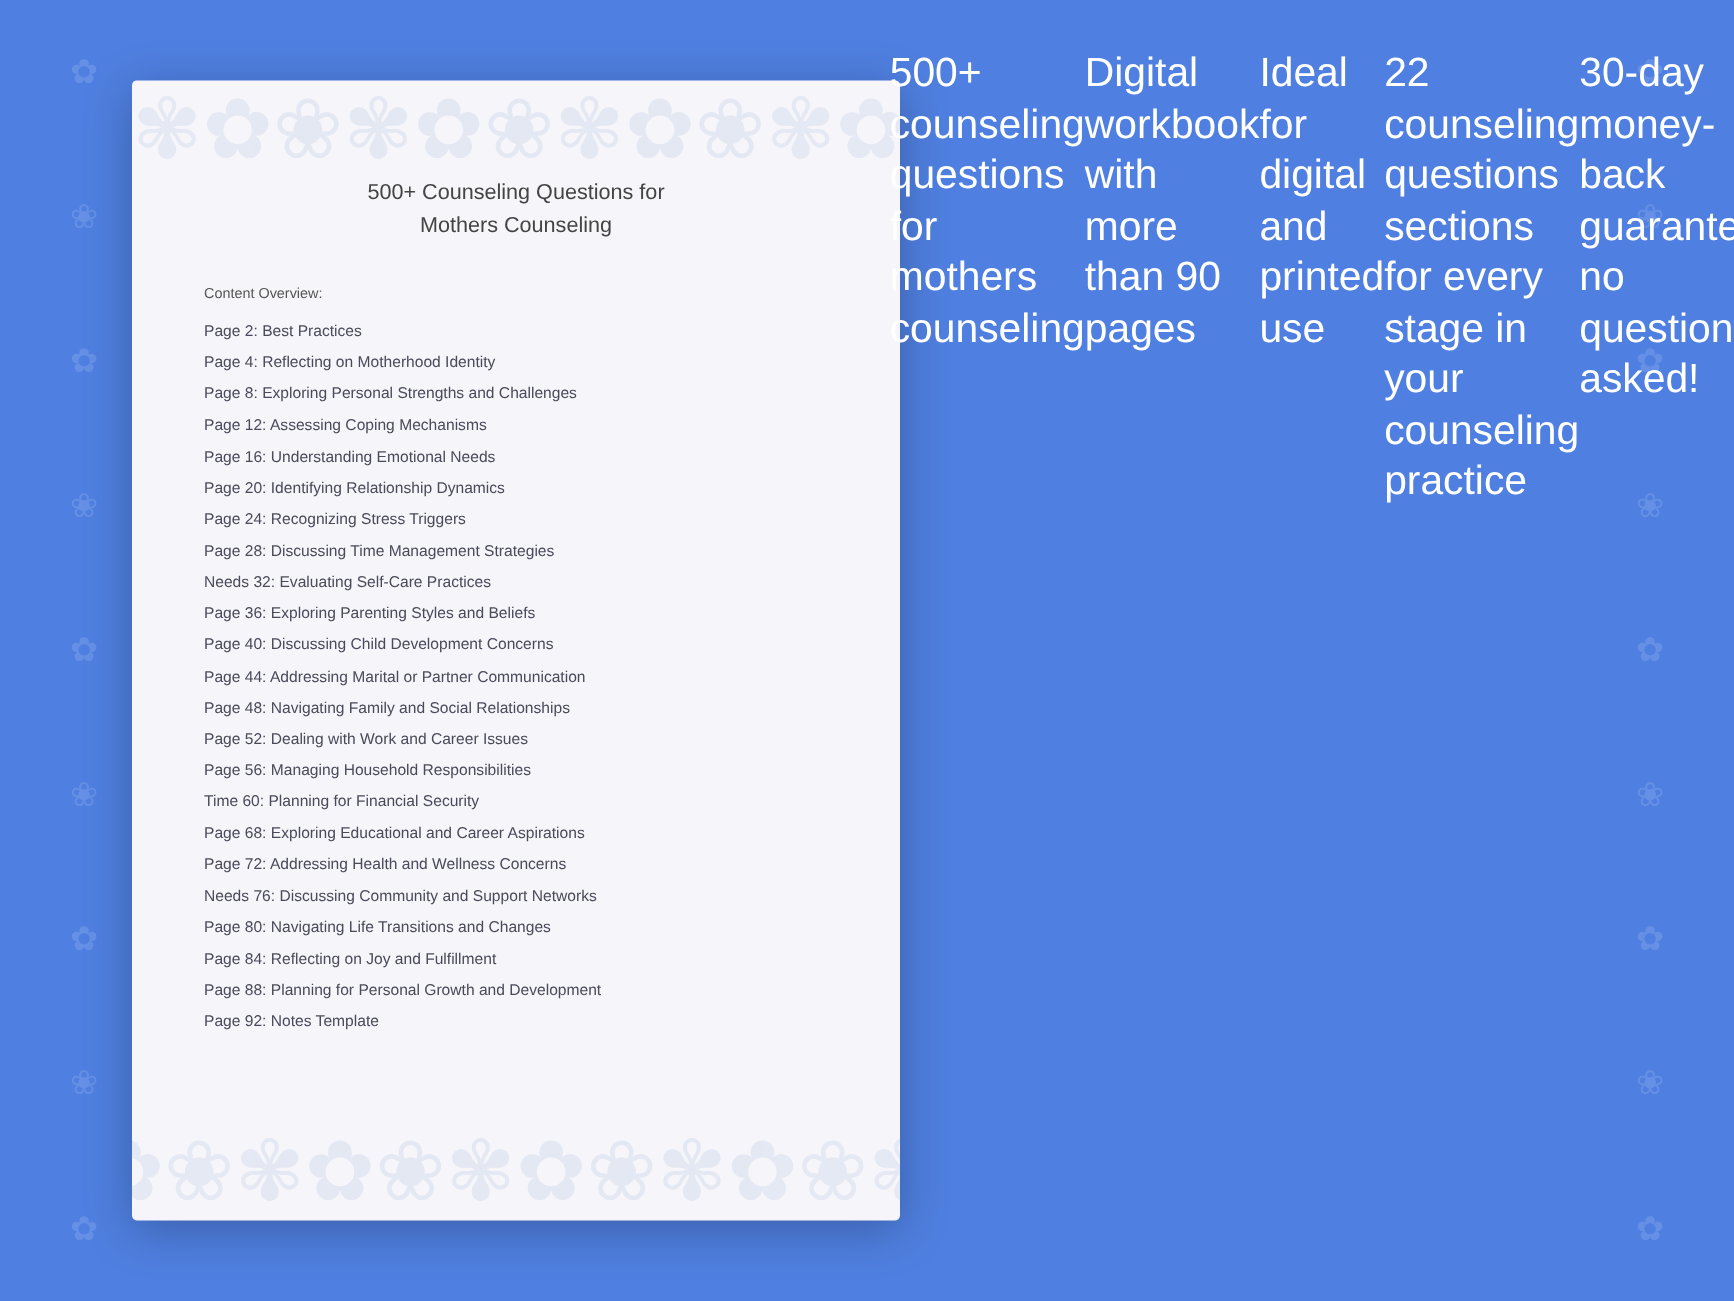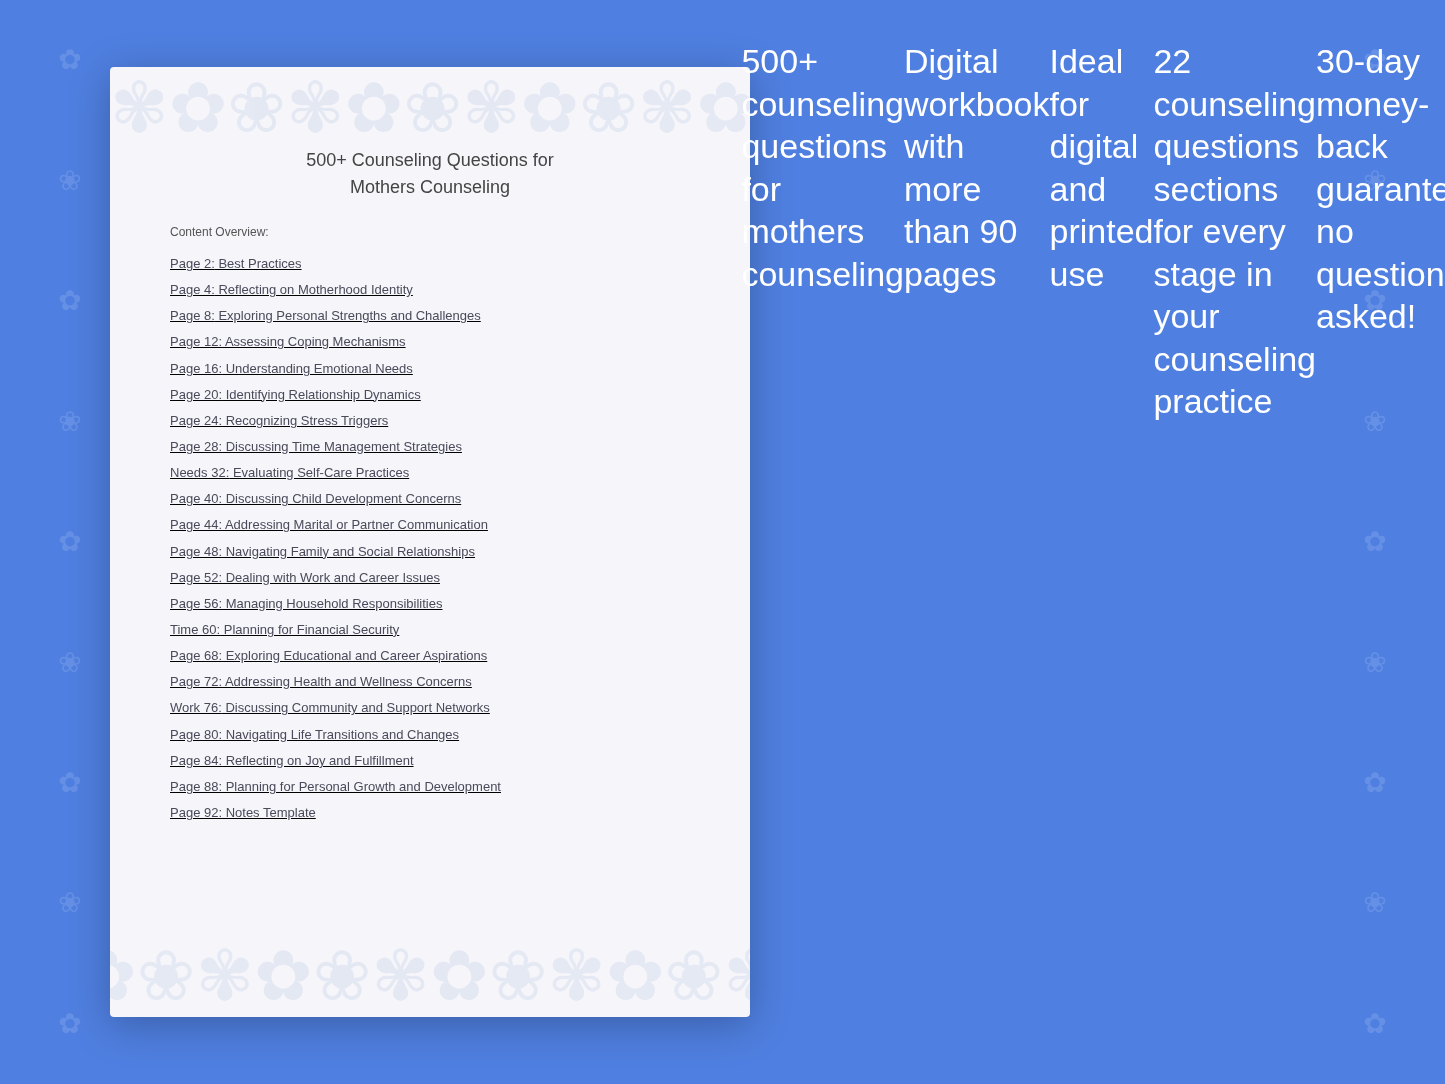--- a/index.html
+++ b/index.html
@@ -65,34 +65,33 @@
     }
     .doc-watermark-top { top: 0; }
     .doc-watermark-bottom { bottom: 0; display: flex; align-items: flex-end; justify-content: center; }
 
     .doc-title {
       text-align: center;
       font-size: 18px;
       color: #444;
       font-weight: 500;
       line-height: 1.5;
-      margin-bottom: 24px;
+      margin-bottom: 36px;
       margin-top: 40px;
     }
 
     .doc-content-label {
       font-size: 12px;
       color: #555;
       margin-bottom: 12px;
       font-weight: 400;
     }
 
     .toc-list {
       list-style: none;
-      text-decoration: underline;
     }
 
     .toc-item {
       font-size: 13px;
       color: #4a4a5a;
       padding: 3px 0;
       line-height: 1.55;
     }
 
     .toc-item .page-num {
@@ -167,29 +166,30 @@
   <ul class="toc-list">
   <li class="toc-item"><span class="page-num">Page  2:</span>  Best Practices</li>
       <li class="toc-item"><span class="page-num">Page  4:</span>  Reflecting on Motherhood Identity</li>
       <li class="toc-item"><span class="page-num">Page  8:</span>  Exploring Personal Strengths and Challenges</li>
       <li class="toc-item"><span class="page-num">Page 12:</span>  Assessing Coping Mechanisms</li>
       <li class="toc-item"><span class="page-num">Page 16:</span>  Understanding Emotional Needs</li>
       <li class="toc-item"><span class="page-num">Page 20:</span>  Identifying Relationship Dynamics</li>
       <li class="toc-item"><span class="page-num">Page 24:</span>  Recognizing Stress Triggers</li>
       <li class="toc-item"><span class="page-num">Page 28:</span>  Discussing Time Management Strategies</li>
       <li class="toc-item"><span class="page-num">Needs 32:</span>  Evaluating Self-Care Practices</li>
+      <li class="toc-item"><span class="page-num">Page 36:</span>  Exploring Parenting Styles and Beliefs</li>
       <li class="toc-item"><span class="page-num">Page 40:</span>  Discussing Child Development Concerns</li>
       <li class="toc-item"><span class="page-num">Page 44:</span>  Addressing Marital or Partner Communication</li>
       <li class="toc-item"><span class="page-num">Page 48:</span>  Navigating Family and Social Relationships</li>
       <li class="toc-item"><span class="page-num">Page 52:</span>  Dealing with Work and Career Issues</li>
       <li class="toc-item"><span class="page-num">Page 56:</span>  Managing Household Responsibilities</li>
       <li class="toc-item"><span class="page-num">Time 60:</span>  Planning for Financial Security</li>
       <li class="toc-item"><span class="page-num">Page 68:</span>  Exploring Educational and Career Aspirations</li>
       <li class="toc-item"><span class="page-num">Page 72:</span>  Addressing Health and Wellness Concerns</li>
-      <li class="toc-item"><span class="page-num">Work 76:</span>  Discussing Community and Support Networks</li>
+      <li class="toc-item"><span class="page-num">Needs 76:</span>  Discussing Community and Support Networks</li>
       <li class="toc-item"><span class="page-num">Page 80:</span>  Navigating Life Transitions and Changes</li>
       <li class="toc-item"><span class="page-num">Page 84:</span>  Reflecting on Joy and Fulfillment</li>
       <li class="toc-item"><span class="page-num">Page 88:</span>  Planning for Personal Growth and Development</li>
       <li class="toc-item"><span class="page-num">Page 92:</span>  Notes Template</li>
     </ul>
 
   <div class="doc-watermark-bottom">
     ✾✿❀✾✿❀✾✿❀✾✿❀✾✿
   </div>
 </div>

